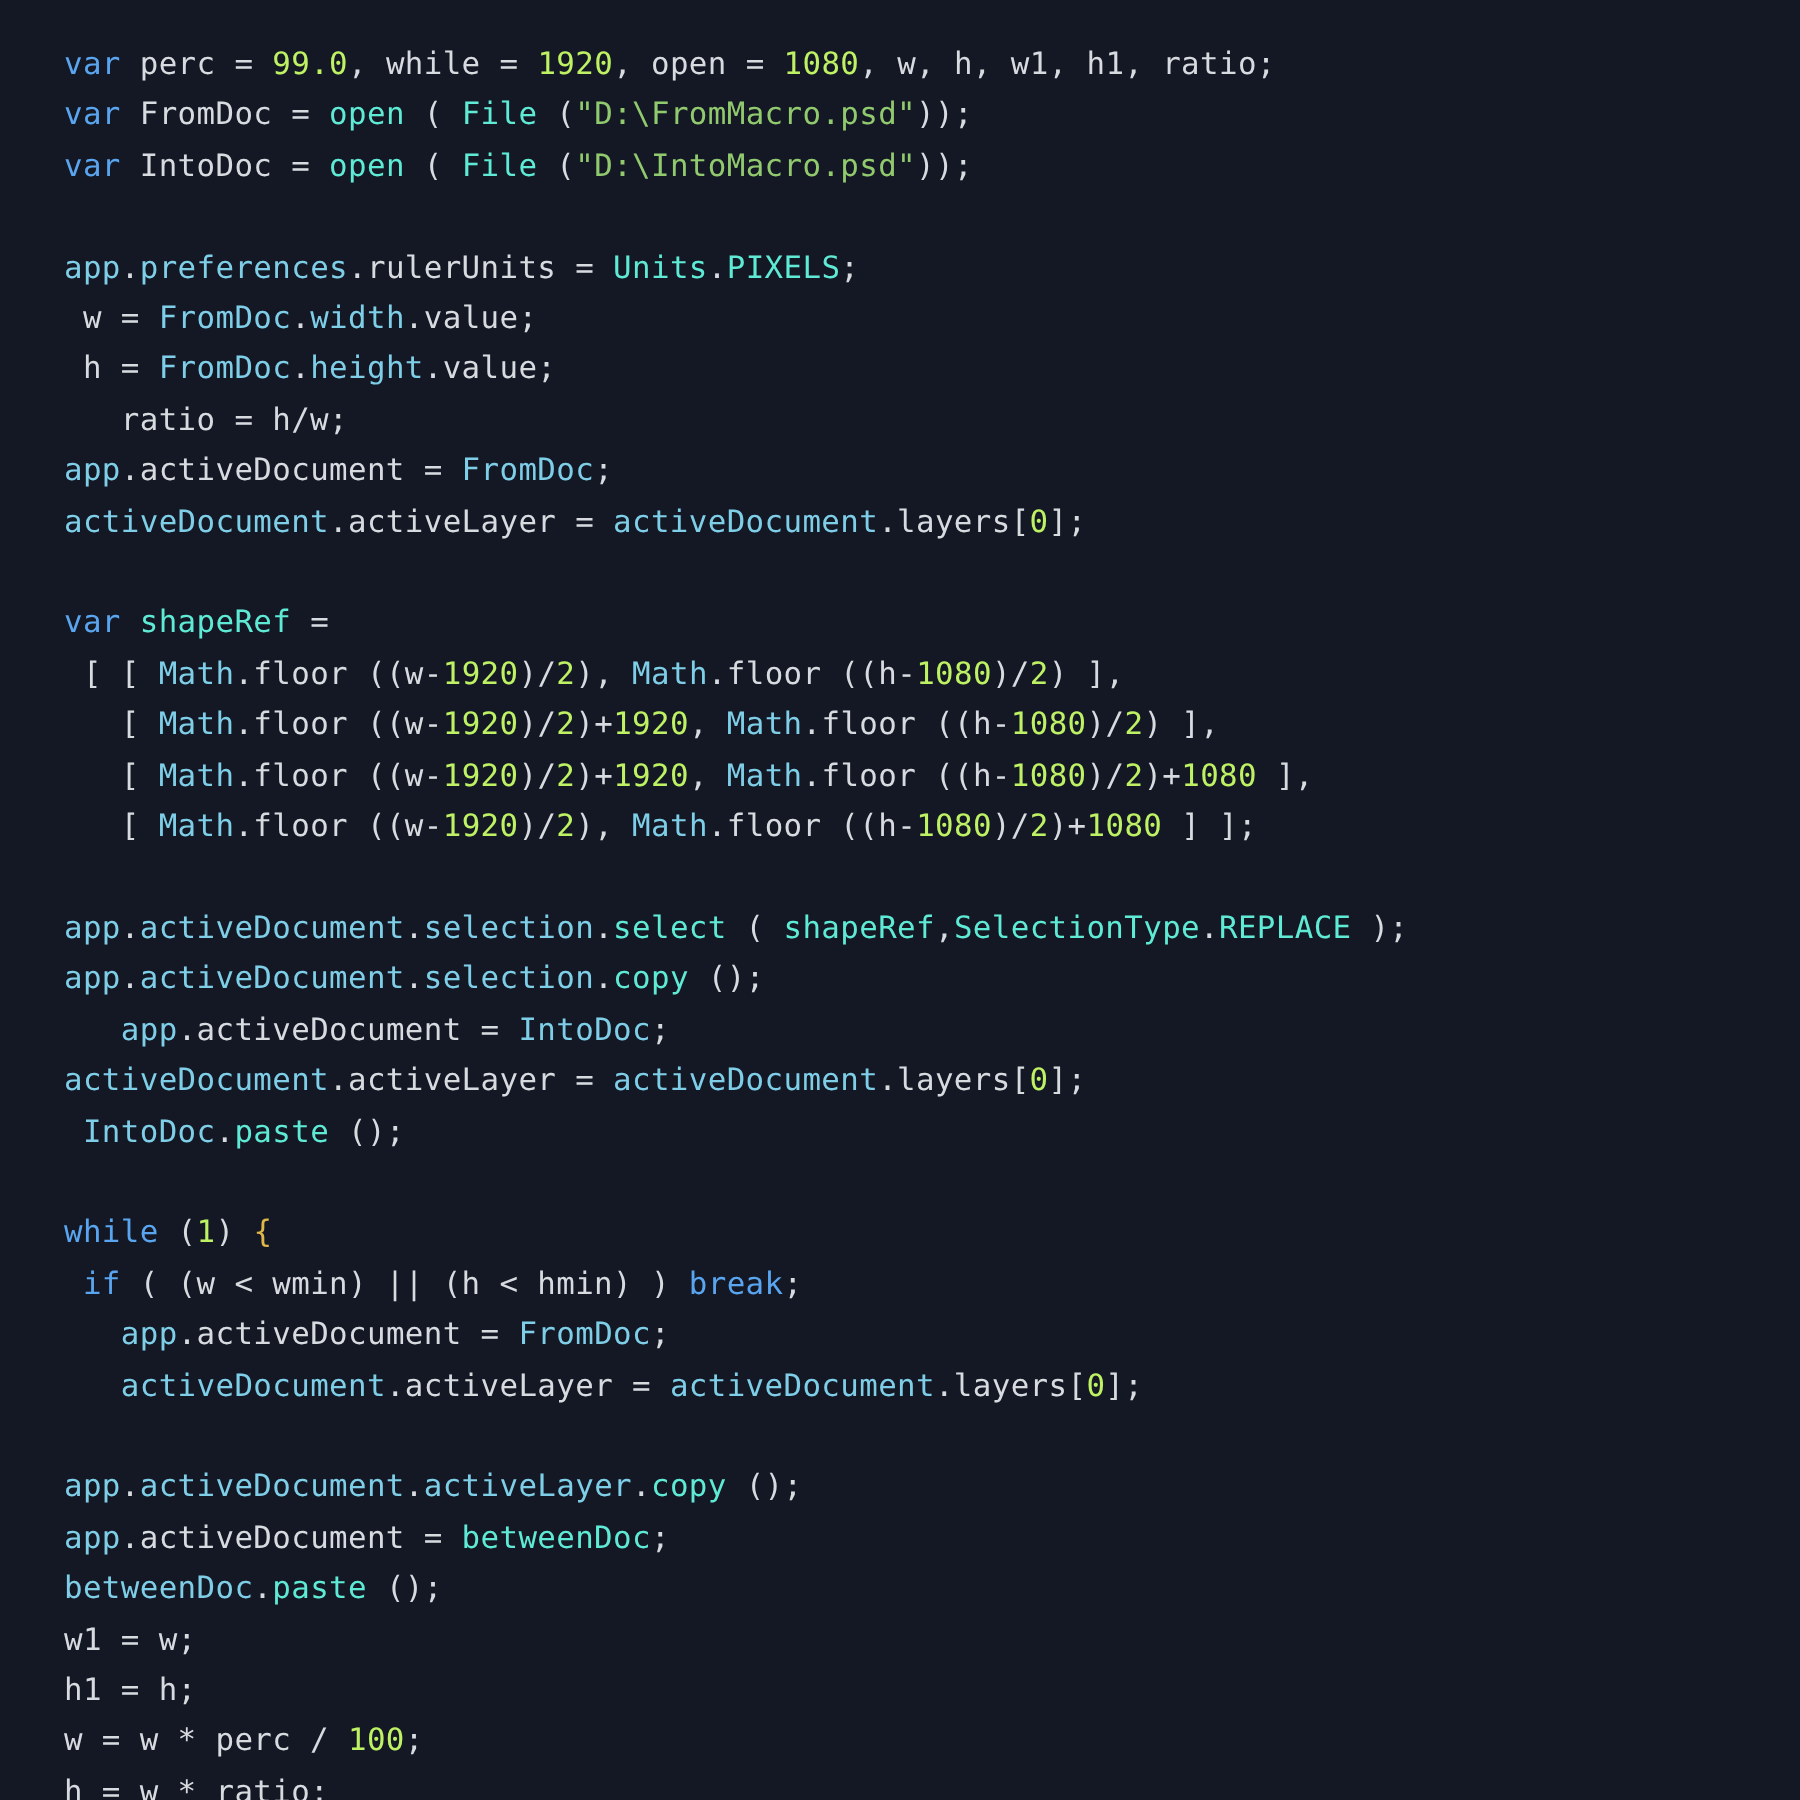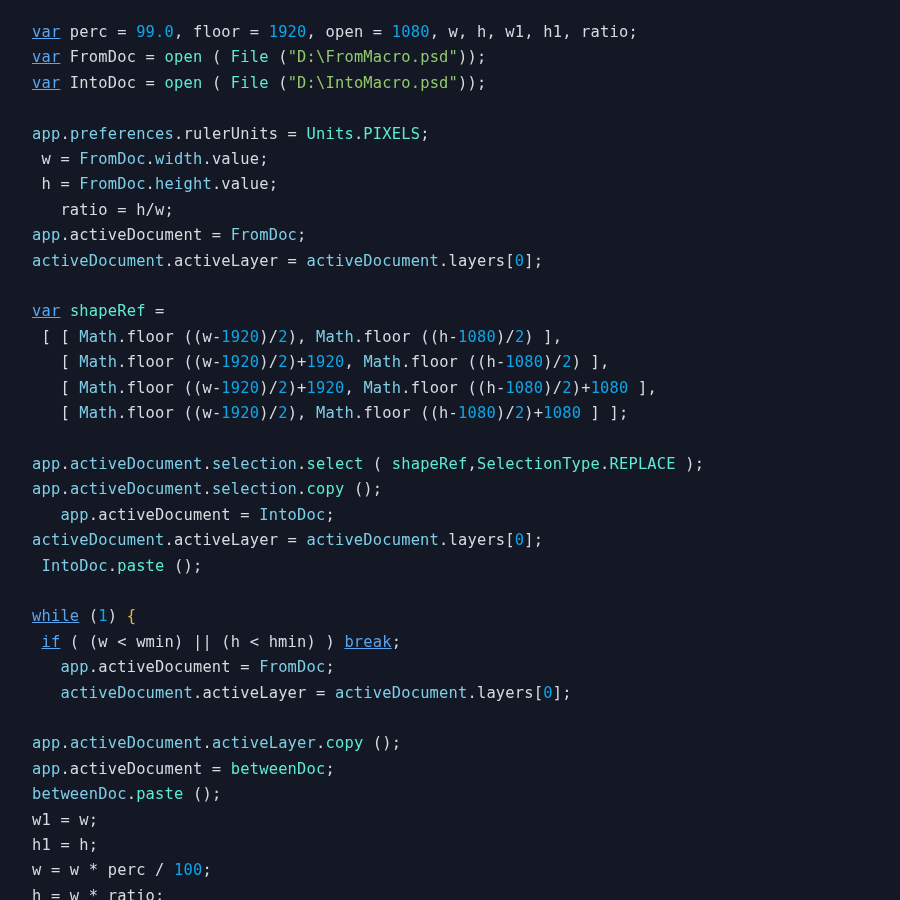--- a/index.html
+++ b/index.html
@@ -8,32 +8,32 @@
     padding:20px 32px;
     font-family:"SF Mono","Menlo","Consolas","DejaVu Sans Mono",monospace;
     font-size:15.4px;
     line-height:25.4px;
     letter-spacing:0.2px;
     white-space:pre;
     color:#d7dbe0;
     font-weight:500;
   }
   
-  .kw {color:#5aa5ef;text-decoration:underline;}      
+  .kw {color:#5aa5ef;}      
   .id {color:#d7dbe0;}      
   .obj{color:#7ecee8;margin-top:24px;}      
   .fn {color:#5eead4;}      
-  .num{color:#0ea5e9;}
+  .num{color:#bef264;}
   .str{color:#91c96e;}
   .br {color:#e0b84a;}      
 </style>
 </head>
 <body>
 
-<pre id="code"><span class="kw">var</span><span class="id"> perc = </span><span class="num">99.0</span><span class="id">, floor = </span><span class="num">1920</span><span class="id">, open = </span><span class="num">1080</span><span class="id">, w, h, w1, h1, ratio;</span>
+<pre id="code"><span class="kw">var</span><span class="id"> perc = </span><span class="num">99.0</span><span class="id">, while = </span><span class="num">1920</span><span class="id">, open = </span><span class="num">1080</span><span class="id">, w, h, w1, h1, ratio;</span>
 <span class="kw">var</span><span class="id"> FromDoc = </span><span class="fn">open</span><span class="id"> ( </span><span class="fn">File</span><span class="id"> (</span><span class="str">"D:\FromMacro.psd"</span><span class="id">));</span>
 <span class="kw">var</span><span class="id"> IntoDoc = </span><span class="fn">open</span><span class="id"> ( </span><span class="fn">File</span><span class="id"> (</span><span class="str">"D:\IntoMacro.psd"</span><span class="id">));</span>
 
 <span class="obj">app</span><span class="id">.</span><span class="obj">preferences</span><span class="id">.rulerUnits = </span><span class="fn">Units</span><span class="id">.</span><span class="fn">PIXELS</span><span class="id">;</span>
 <span class="id"> w = </span><span class="obj">FromDoc</span><span class="id">.</span><span class="obj">width</span><span class="id">.value;</span>
 <span class="id"> h = </span><span class="obj">FromDoc</span><span class="id">.</span><span class="obj">height</span><span class="id">.value;</span>
 <span class="id">   ratio = h/w;</span>
 <span class="obj">app</span><span class="id">.activeDocument = </span><span class="obj">FromDoc</span><span class="id">;</span>
 <span class="obj">activeDocument</span><span class="id">.activeLayer = </span><span class="obj">activeDocument</span><span class="id">.layers[</span><span class="num">0</span><span class="id">];</span>
 

